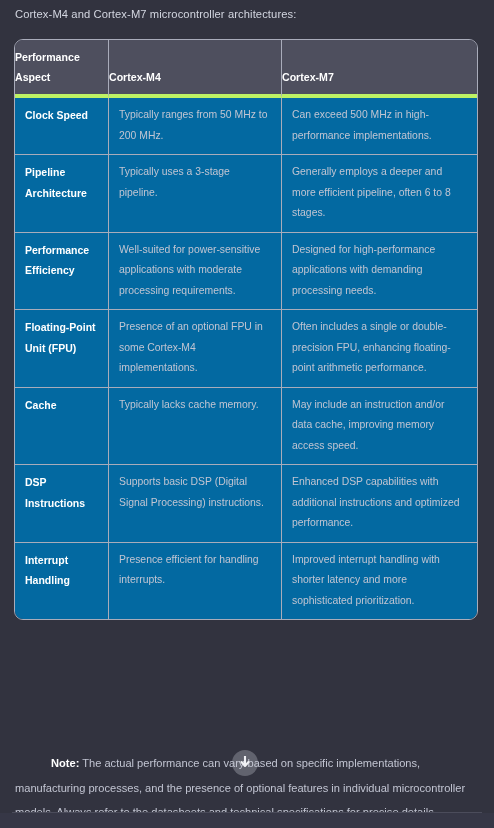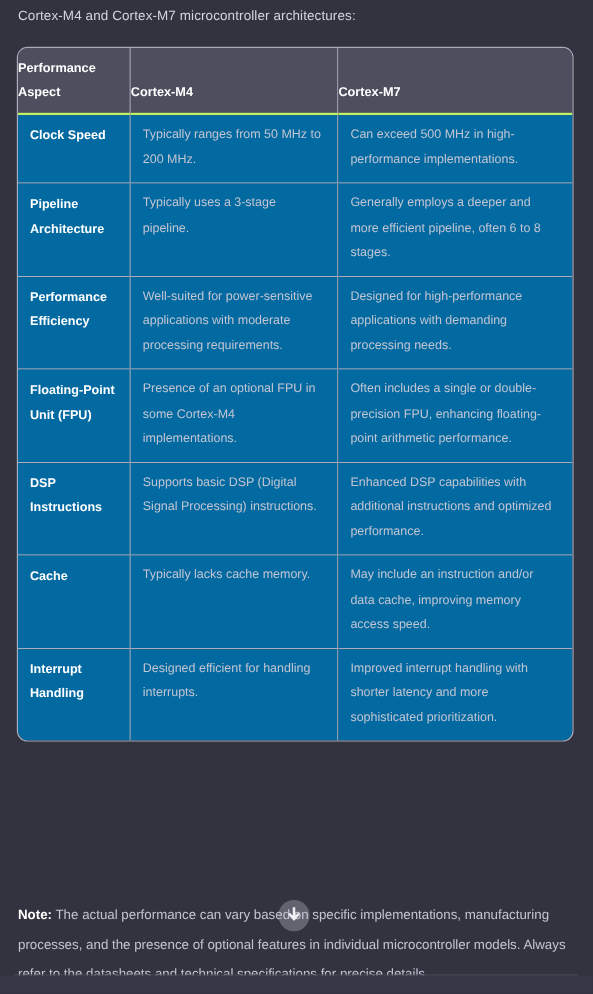--- a/index.html
+++ b/index.html
@@ -55,21 +55,21 @@
   table.cmp thead th {
     background: #4e4f5e;
     color: #ffffff;
     font-weight: bold;
     font-size: 10.6px;
     line-height: 20px;
     text-align: left;
     vertical-align: bottom;
     padding: 7px 9px 7px 0;
     border-right: 1px solid #a9acba;
-    border-bottom: 2px solid #bef264;
+    border-bottom: 4px solid #bef264;
     box-sizing: border-box;
   }
   table.cmp thead th:last-child { border-right: none; }
 
   table.cmp tbody td {
     background: #0369a1;
     font-size: 10.4px;
     line-height: 20.5px;
     vertical-align: top;
     padding: 7px 10px 8px 10px;
@@ -91,20 +91,21 @@
     left: 15px;
     top: 751px;
     width: 466px;
     font-size: 11.1px;
     line-height: 24.5px;
     color: #c2c5d2;
   }
   .note b {
     color: #ffffff;
     font-weight: bold;
+    margin-left: 36px;
   }
 
   .divider {
     position: absolute;
     left: 12px;
     top: 812px;
     width: 470px;
     height: 1px;
     background: #4b4c5b;
   }
@@ -168,32 +169,32 @@
           <td class="aspect">Performance Efficiency</td>
           <td>Well-suited for power-sensitive applications with moderate processing requirements.</td>
           <td>Designed for high-performance applications with demanding processing needs.</td>
         </tr>
         <tr>
           <td class="aspect">Floating-Point Unit (FPU)</td>
           <td>Presence of an optional FPU in some Cortex-M4 implementations.</td>
           <td>Often includes a single or double-precision FPU, enhancing floating-point arithmetic performance.</td>
         </tr>
         <tr>
+          <td class="aspect">Cache</td>
+          <td>Typically lacks cache memory.</td>
+          <td>May include an instruction and/or data cache, improving memory access speed.</td>
+        </tr>
+        <tr>
           <td class="aspect">DSP Instructions</td>
           <td>Supports basic DSP (Digital Signal Processing) instructions.</td>
           <td>Enhanced DSP capabilities with additional instructions and optimized performance.</td>
         </tr>
         <tr>
-          <td class="aspect">Cache</td>
-          <td>Typically lacks cache memory.</td>
-          <td>May include an instruction and/or data cache, improving memory access speed.</td>
-        </tr>
-        <tr>
           <td class="aspect">Interrupt Handling</td>
-          <td>Designed efficient for handling interrupts.</td>
+          <td>Presence efficient for handling interrupts.</td>
           <td>Improved interrupt handling with shorter latency and more sophisticated prioritization.</td>
         </tr>
 
       </tbody>
     </table>
   </div>
 
   <div class="note"><b>Note:</b><span> The actual performance can vary based on specific implementations, manufacturing processes, and the presence of optional features in individual microcontroller models. Always refer to the datasheets and technical specifications for precise details</span></div>
 
   <div class="divider"></div>

